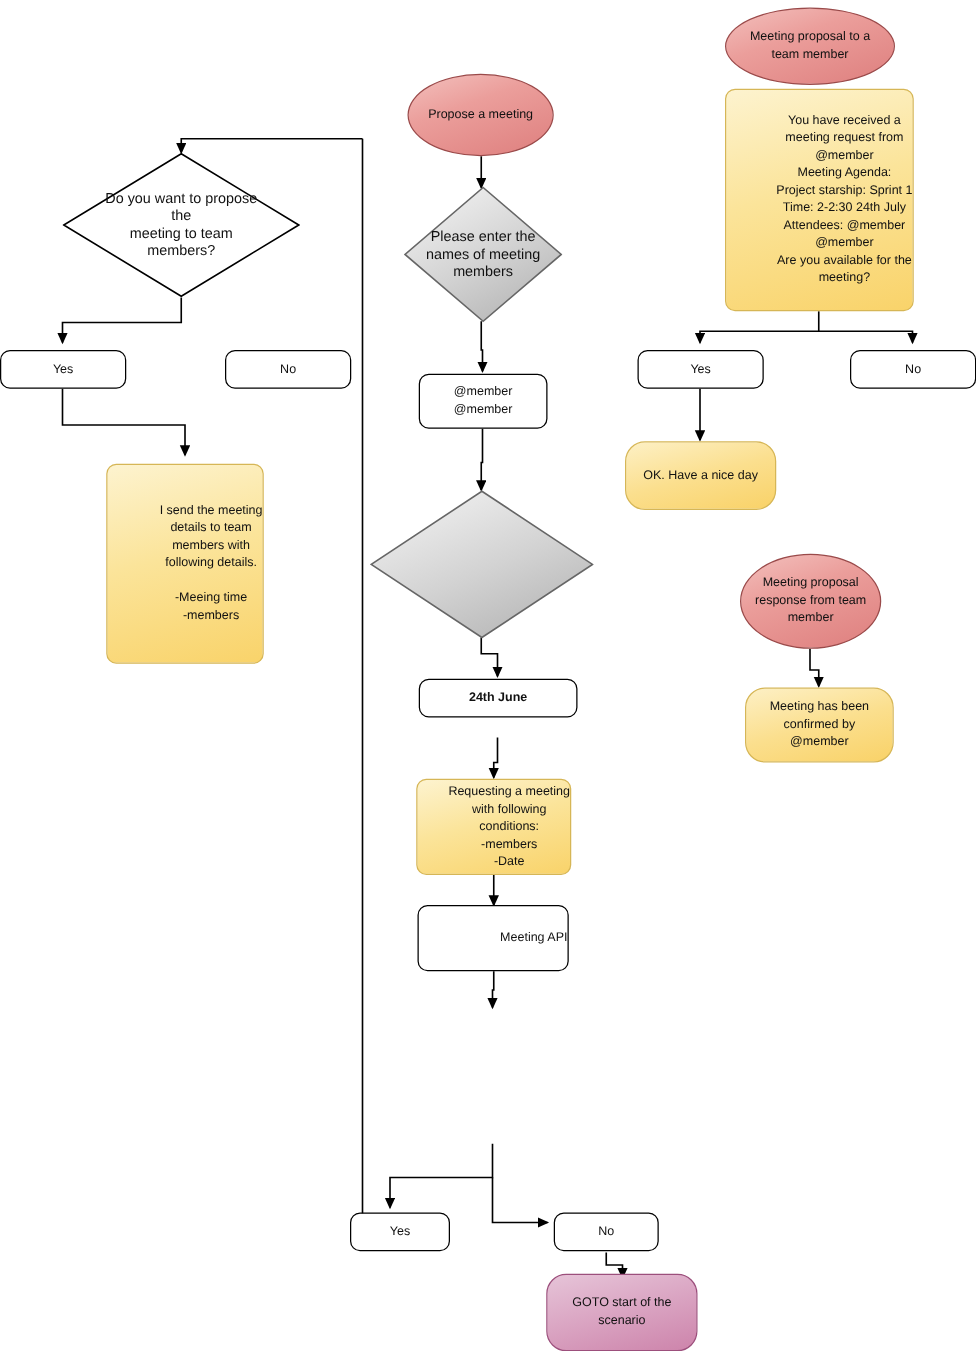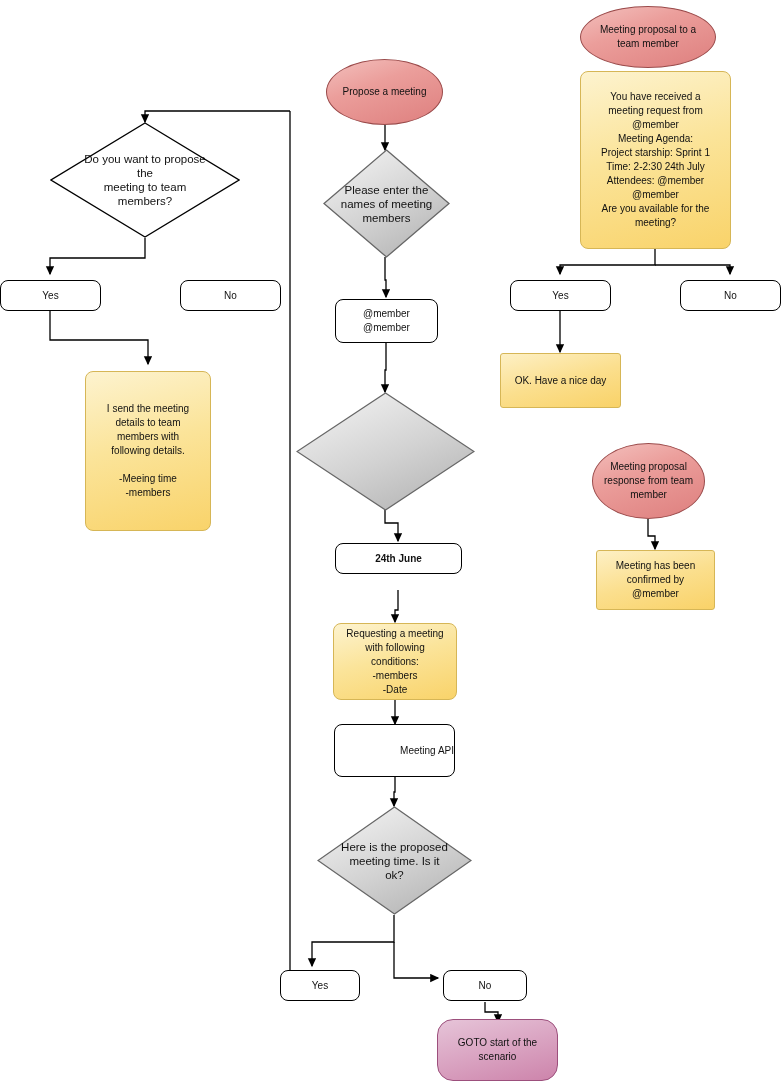--- a/index.html
+++ b/index.html
@@ -3,22 +3,22 @@
 <meta charset="utf-8">
 <style>
   html,body{margin:0;padding:0;background:#ffffff;}
   body{font-family:"Liberation Sans", sans-serif;}
   #canvas{position:relative;width:781px;height:1081px;background:#ffffff;overflow:hidden;}
   .node{position:absolute;box-sizing:border-box;display:flex;align-items:center;justify-content:center;text-align:center;color:#111111;font-size:10px;line-height:14px;white-space:pre-line;}
   .rect{border:1.3px solid #000000;border-radius:8px;background:#ffffff;}
   .ellipse{border:1.3px solid #9a4a4a;border-radius:50%;
     background:linear-gradient(160deg,#f3c0bd 0%,#eb9e9b 38%,#de7f7e 100%);}
   .note{border:1.3px solid #d6b656;border-radius:8px;
-    background:linear-gradient(165deg,#fdf3cf 0%,#fbe49a 45%,#f9d36a 100%);}
-  .note-flat{border:1.3px solid #d6b656;border-radius:3px;
+    background:linear-gradient(165deg,#fdf3cf 0%,#fbe49a 45%,#f9d36a 100%);justify-content:flex-end;}
+  .note-flat{border:1.3px solid #d6b656;border-radius:16px;
     background:linear-gradient(165deg,#fdf0c5 0%,#fbdf8e 50%,#f9d268 100%);}
   .purple{border:1.3px solid #9c4f7c;border-radius:16px;
     background:linear-gradient(165deg,#e6c4d8 0%,#dba7c4 45%,#cd84ab 100%);}
   .diamond{position:absolute;}
   .diamond svg{position:absolute;left:0;top:0;}
   .diamond .dlabel{position:absolute;left:14%;top:0;width:72%;height:100%;
     display:flex;align-items:center;justify-content:center;text-align:center;
     font-size:11.5px;line-height:14px;color:#111111;white-space:pre-line;}
   #edges{position:absolute;left:0;top:0;width:781px;height:1081px;pointer-events:none;}
 </style>
@@ -155,34 +155,20 @@
 with following
 conditions:
 -members
 -Date</span>
   </div>
 
   <div class="node rect" style="left:334px;top:724px;width:121px;height:53px;justify-content:flex-end;">
     <span>Meeting API</span>
   </div>
 
-  <div class="diamond" style="left:317px;top:806px;width:155px;height:109px;">
-    <svg width="155" height="109" viewBox="0 0 155 109">
-      <defs>
-        <linearGradient id="gd4" x1="0.15" y1="0" x2="0.8" y2="1">
-          <stop offset="0%" stop-color="#f2f2f2"></stop>
-          <stop offset="55%" stop-color="#d2d2d2"></stop>
-          <stop offset="100%" stop-color="#b4b4b4"></stop>
-        </linearGradient>
-      </defs>
-      <polygon points="77.5,1 154,54.5 77.5,108 1,54.5" fill="url(#gd4)" stroke="#666666" stroke-width="1.3"></polygon>
-    </svg>
-    <div class="dlabel">Here is the proposed
-meeting time. Is it ok?</div>
-  </div>
 
   <div class="node rect" style="left:280px;top:970px;width:80px;height:31px;">
     <span>Yes</span>
   </div>
 
   <div class="node rect" style="left:443px;top:970px;width:84px;height:31px;">
     <span>No</span>
   </div>
 
   <div class="node purple" style="left:437px;top:1019px;width:121px;height:62px;">

